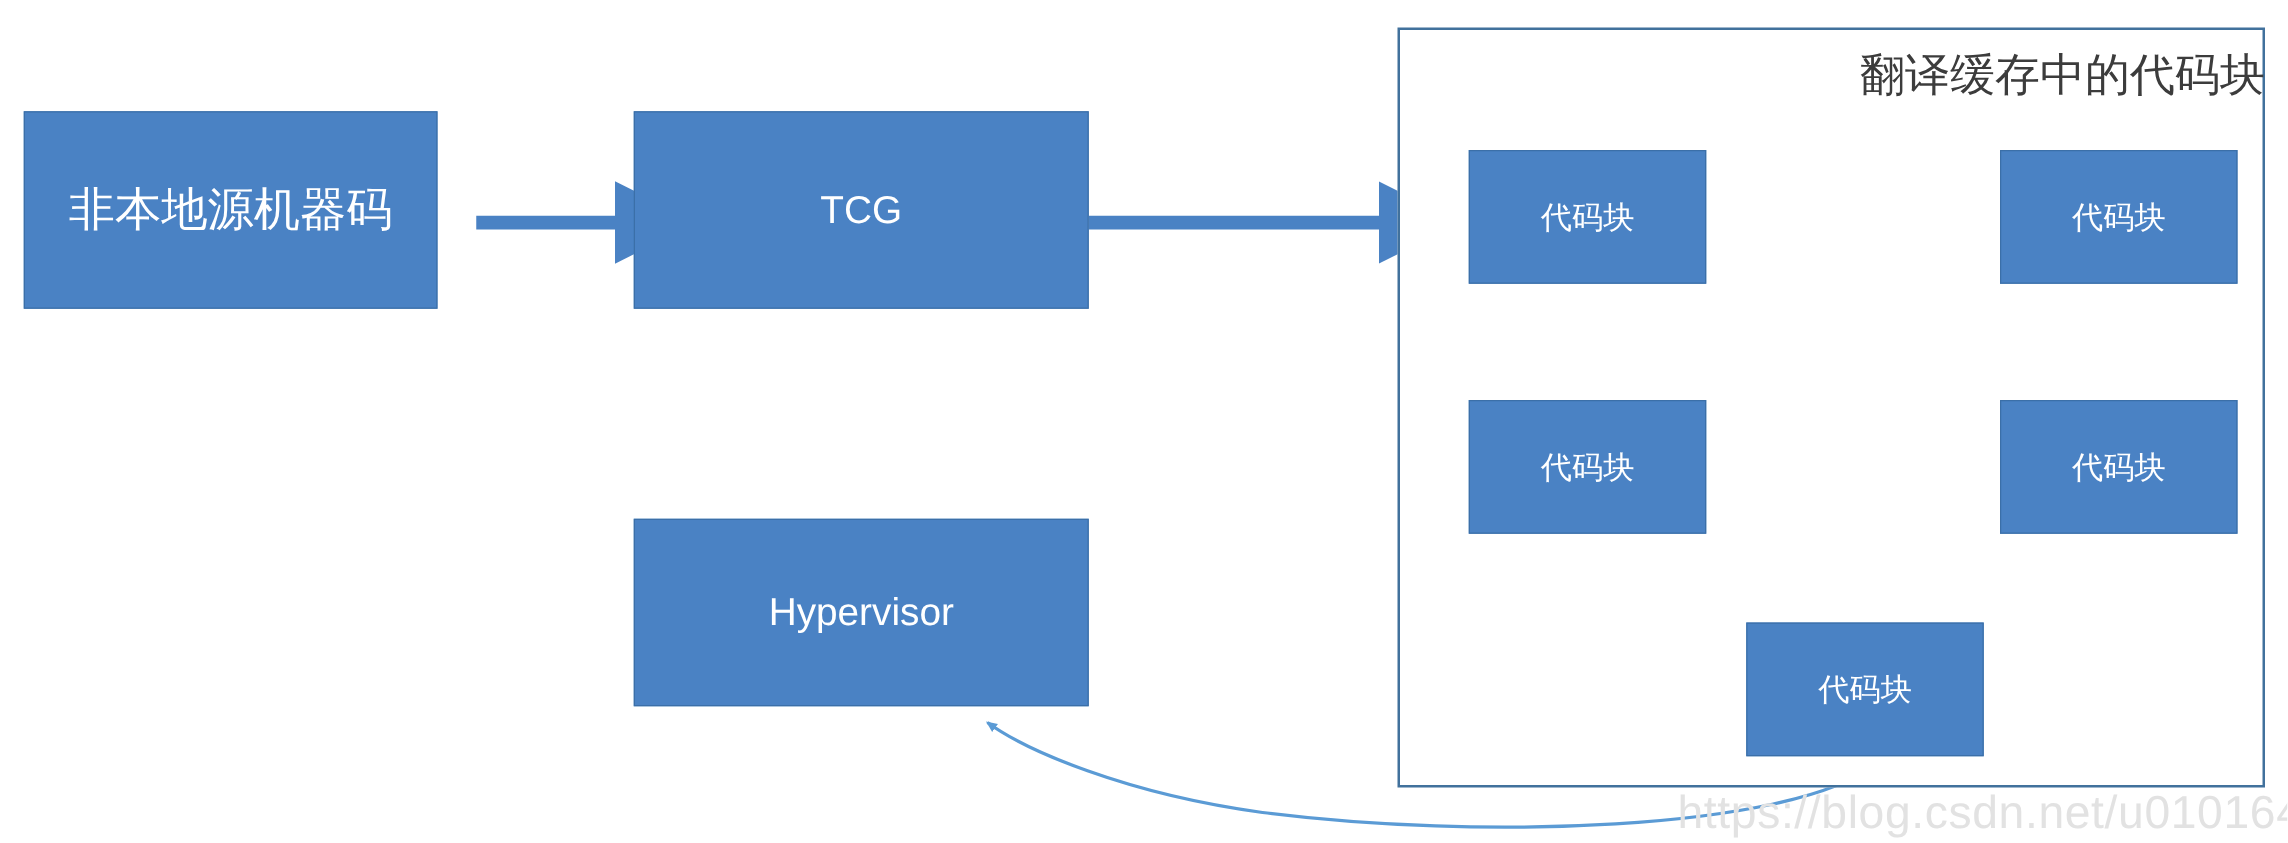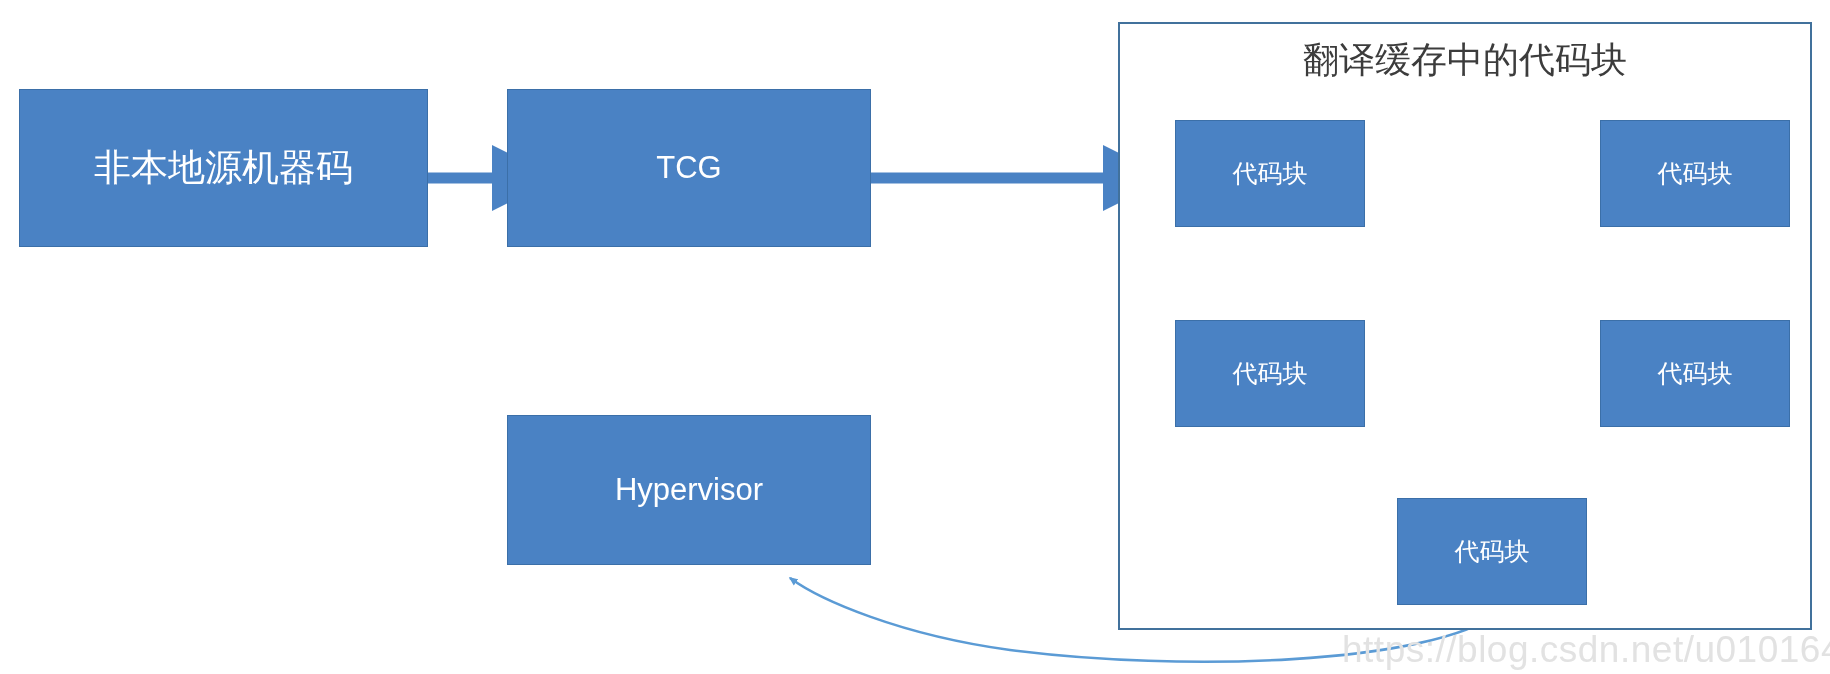--- a/index.html
+++ b/index.html
@@ -43,21 +43,21 @@
     padding: 0 6px;
     box-sizing: border-box;
   }
   .node-cjk .node-label {
     font-family: "DejaVu Sans", "Liberation Sans", sans-serif;
     font-weight: 400;
   }
   #node-source {
     left: 19px;
     top: 89px;
-    width: 409px;
+    width: 331px;
     height: 158px;
     font-size: 37px;
   }
   #node-tcg {
     left: 507px;
     top: 89px;
     width: 364px;
     height: 158px;
     font-size: 31px;
   }
@@ -77,21 +77,21 @@
     border: 2px solid #41719c;
     box-sizing: border-box;
     background: #ffffff;
     z-index: 1;
   }
   #panel-title {
     position: absolute;
     left: 1118px;
     top: 36px;
     width: 694px;
-    text-align: center;
+    text-align: right;
     font-family: "DejaVu Serif", "Liberation Serif", serif;
     font-size: 36px;
     color: #3c3c3c;
     z-index: 4;
   }
   .cb {
     width: 190px;
     height: 107px;
     font-size: 25px;
   }

